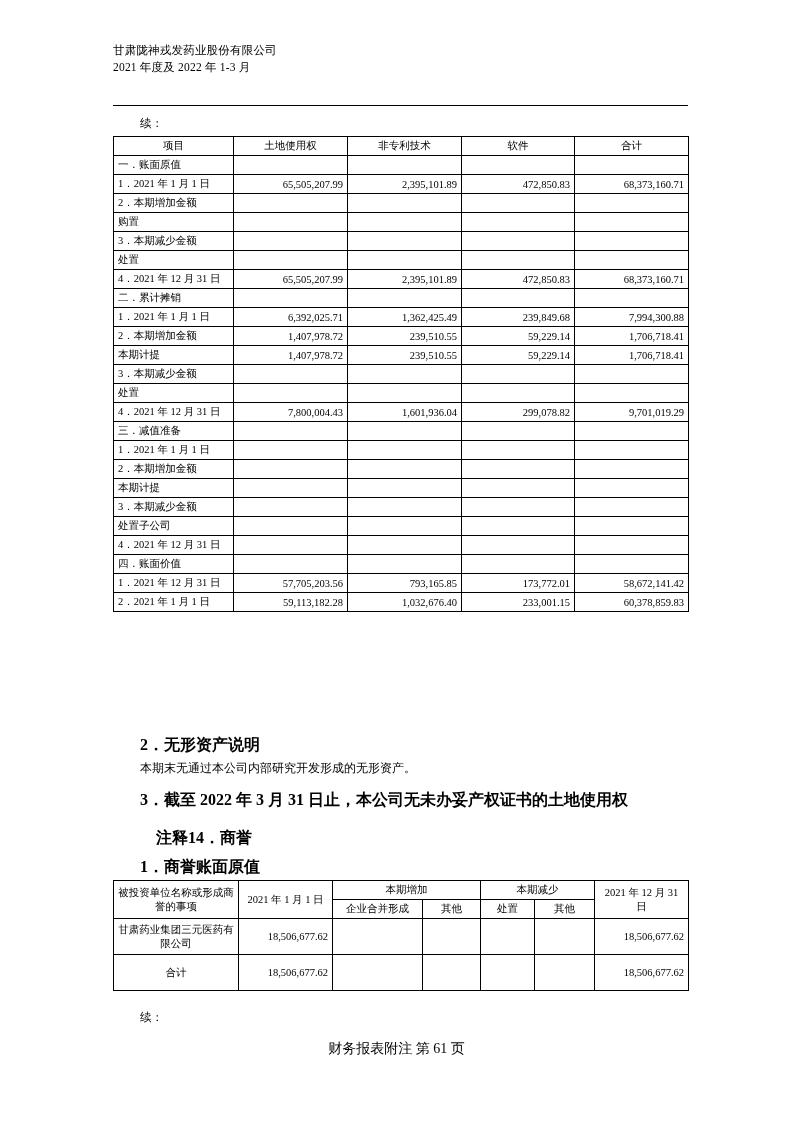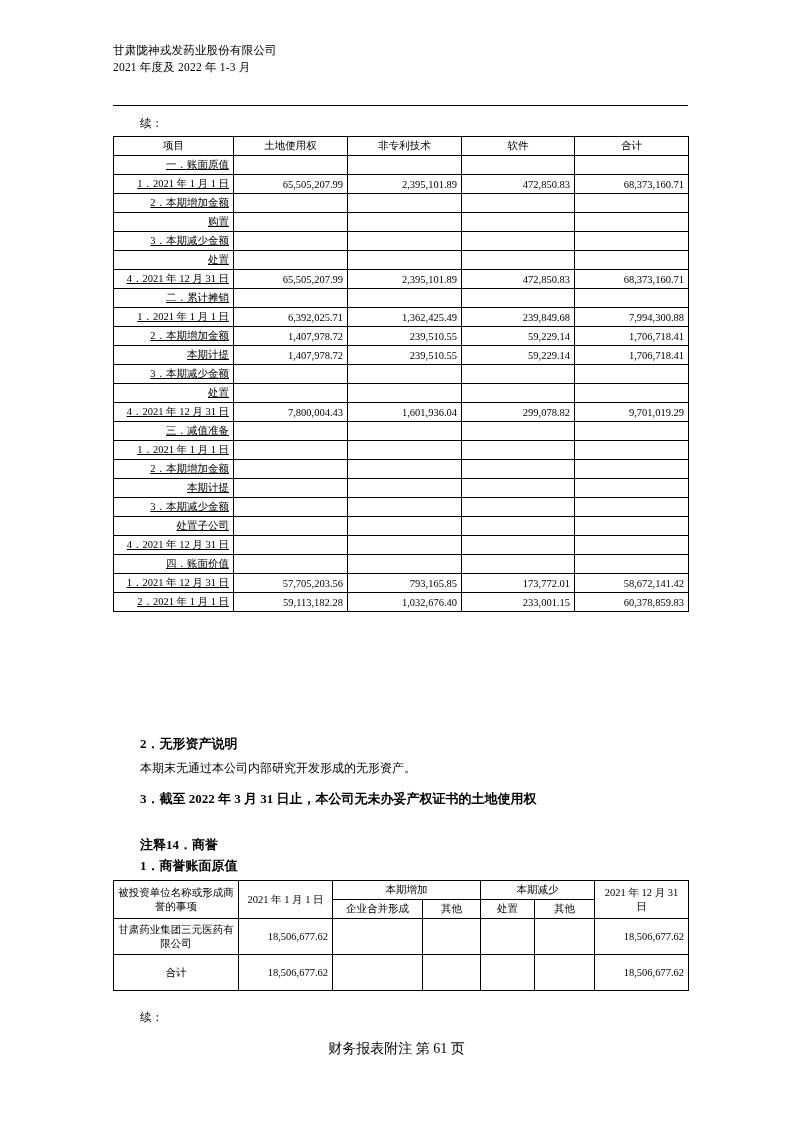--- a/index.html
+++ b/index.html
@@ -63,39 +63,39 @@
     font-weight: normal;
     vertical-align: middle;
   }
   .t1 {
     left: 113px;
     top: 136px;
     width: 575px;
   }
   .c-center { text-align: center; }
   .c-right { text-align: right; }
-  .c-left { text-align: right; text-decoration: underline; }
+  .c-left { text-align: left; }
   .indent1 { padding-left: 10px; }
   .indent2 { padding-left: 24px; }
   .indent3 { padding-left: 34px; }
 
   .section {
     position: absolute;
-    font-size: 13px;
+    font-size: 16px;
     font-weight: bold;
     font-family: "Liberation Serif", "DejaVu Serif", serif;
   }
   .para {
     position: absolute;
     font-size: 12px;
   }
   .s1 { left: 140px; top: 735px; }
   .p1 { left: 140px; top: 760px; }
   .s2 { left: 140px; top: 790px; width: 560px;}
-  .s3 { left: 140px; top: 828px; margin-top: 8px; }
+  .s3 { left: 156px; top: 828px; }
   .s4 { left: 140px; top: 857px; }
 
   .t2 {
     left: 113px;
     top: 880px;
     width: 575px;
     font-size: 10.5px;
   }
   .cont-bottom {
     left: 140px;

